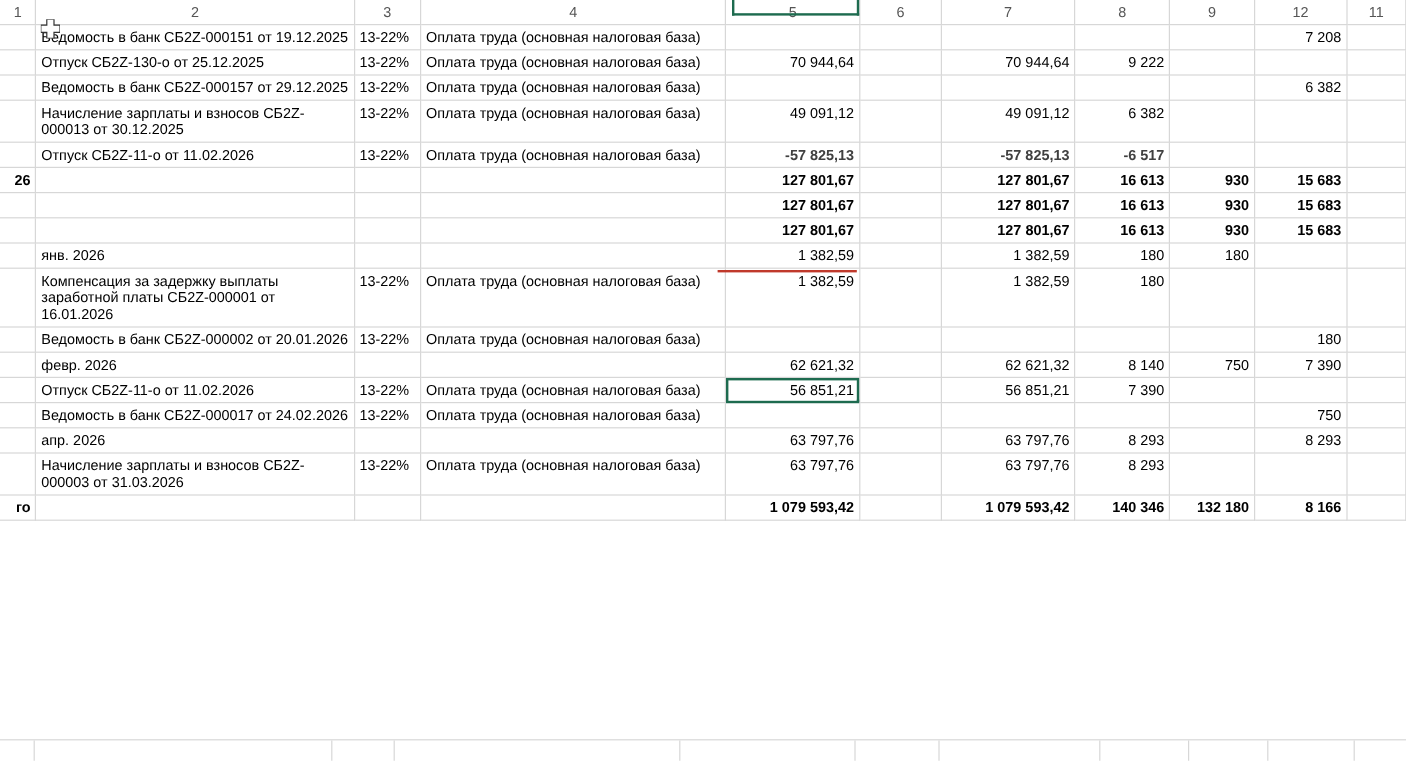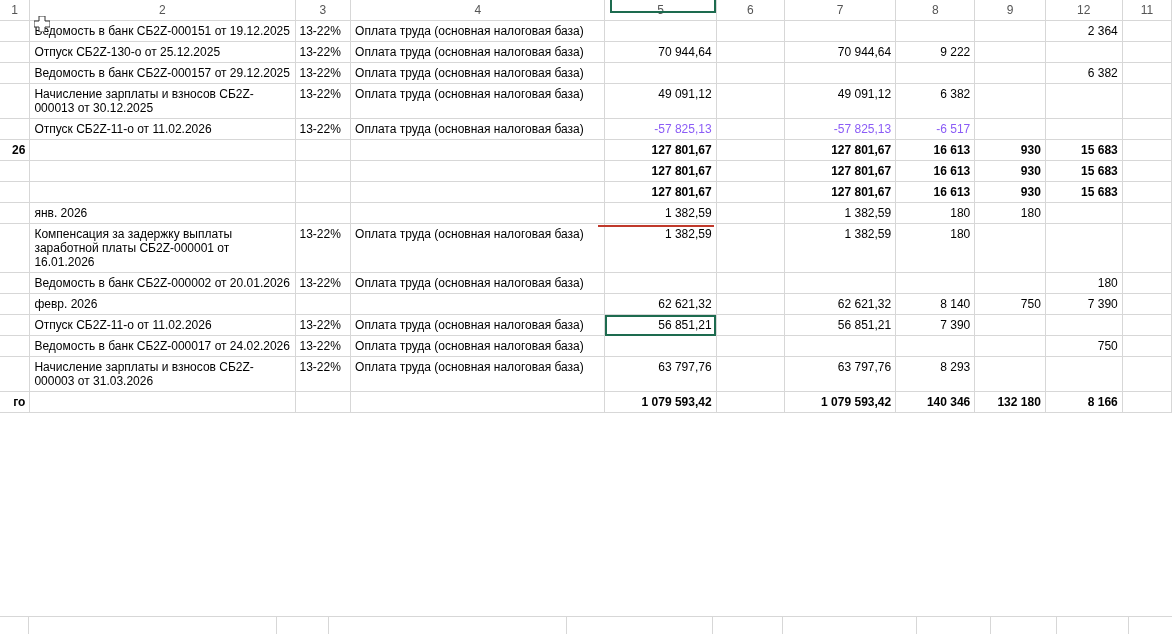--- a/index.html
+++ b/index.html
@@ -55,21 +55,21 @@
   .c-kind  { width: 238px; }
   .c-v1    { width: 104px; }
   .c-v2    { width: 64px; }
   .c-v3    { width: 104px; }
   .c-v4    { width: 74px; }
   .c-v5    { width: 66px; }
   .c-v6    { width: 72px; }
   .c-v7    { width: 46px; }
 
   .num { text-align: right; }
-  .neg { color: #8b5cf6; }
+  .neg { color: #404040; font-weight: bold; }
   .bold { font-weight: bold; text-align: right; }
   .total-row td { background: #e8f2e4; font-weight: bold; }
   .subtotal-row td { background: #eef5ec; font-weight: bold; }
   .group-row td { background: #ffffff; }
   .indent1 { padding-left: 14px; }
 
   
   .gutter {
     background: #ffffff;
     border-right: 1px solid #d7d7d7;
@@ -177,21 +177,21 @@
     <tr class="clip-top">
       <td class="gutter"></td>
       <td class="indent1">Ведомость в банк СБ2Z-000151 от 19.12.2025</td>
       <td>13-22%</td>
       <td>Оплата труда (основная налоговая база)</td>
       <td class="num"></td>
       <td class="num"></td>
       <td class="num"></td>
       <td class="num"></td>
       <td class="num"></td>
-      <td class="num">2 364</td>
+      <td class="num">7 208</td>
       <td class="num"></td>
     </tr>
 
     <tr>
       <td class="gutter"></td>
       <td class="indent1">Отпуск СБ2Z-130-о от 25.12.2025</td>
       <td>13-22%</td>
       <td>Оплата труда (основная налоговая база)</td>
       <td class="num">70 944,64</td>
       <td class="num"></td>
@@ -365,20 +365,33 @@
       <td>Оплата труда (основная налоговая база)</td>
       <td class="num"></td>
       <td class="num"></td>
       <td class="num"></td>
       <td class="num"></td>
       <td class="num"></td>
       <td class="num">750</td>
       <td class="num"></td>
     </tr>
 
+    <tr class="group-row">
+      <td class="gutter"></td>
+      <td>апр. 2026</td>
+      <td></td>
+      <td></td>
+      <td class="num">63 797,76</td>
+      <td class="num"></td>
+      <td class="num">63 797,76</td>
+      <td class="num">8 293</td>
+      <td class="num"></td>
+      <td class="num">8 293</td>
+      <td class="num"></td>
+    </tr>
 
     <tr>
       <td class="gutter"></td>
       <td class="indent1">Начисление зарплаты и взносов СБ2Z-000003 от 31.03.2026</td>
       <td>13-22%</td>
       <td>Оплата труда (основная налоговая база)</td>
       <td class="num">63 797,76</td>
       <td class="num"></td>
       <td class="num">63 797,76</td>
       <td class="num">8 293</td>

